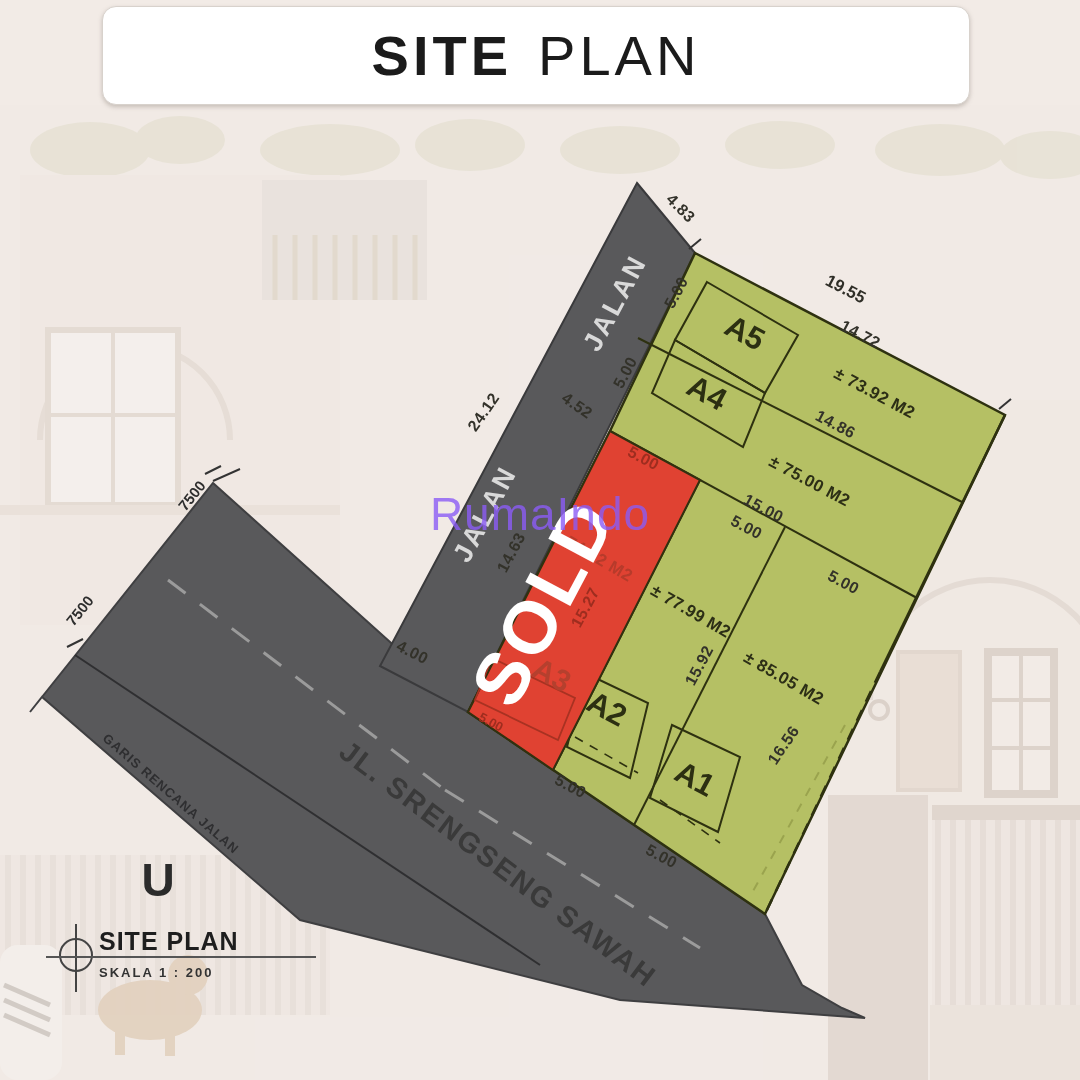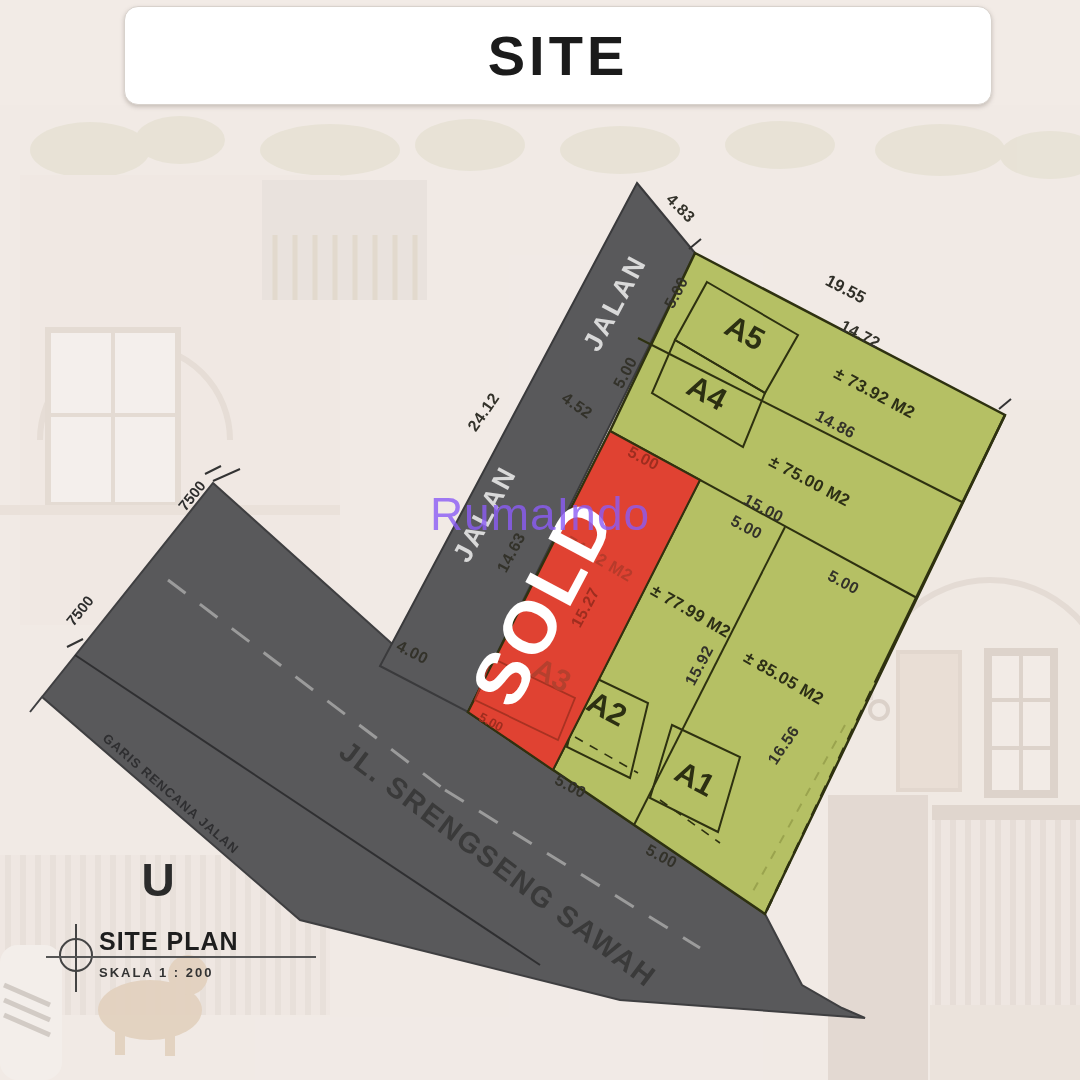--- a/index.html
+++ b/index.html
@@ -14,21 +14,21 @@
   .dim-big{font-size:17px;font-weight:bold;fill:#2f2e27;}
   .dim-sm{font-size:13px;font-weight:bold;}
   .area{font-size:17px;font-weight:bold;fill:#2c2e16;letter-spacing:.4px;}
   .plotlabel{font-size:31px;font-weight:bold;fill:#2c2f12;}
   .jalan{font-size:27px;font-weight:bold;fill:#d9d9d9;letter-spacing:3px;}
   .roadname{font-size:29px;font-weight:bold;fill:#3a3a3a;letter-spacing:2px;}
   .garis{font-size:13px;font-weight:bold;fill:#2f2f31;letter-spacing:1px;}
   .mm{font-size:15px;font-weight:bold;fill:#2e2e2e;}
   .redtxt{fill:#9e2d1f;}
   .title-card{
-    position:absolute;left:124px;top:6px;width:866px;height:97px;
+    position:absolute;left:102px;top:6px;width:866px;height:97px;
     background:#ffffff;border:1px solid #d8d2cc;border-radius:14px;
     box-shadow:0 2px 4px rgba(120,110,100,.35);
     display:flex;align-items:center;justify-content:center;gap:26px;
     font-size:56px;color:#1b1b1b;letter-spacing:4px;
   }
   .title-card .w1{font-weight:bold;}
   .title-card .w2{font-weight:normal;}
   .watermark{
     position:absolute;left:540px;top:514px;transform:translate(-50%,-50%);
     font-size:46px;color:#8b5cf6;opacity:.8;letter-spacing:1px;white-space:nowrap;
@@ -202,13 +202,14 @@
     <line x1="46" y1="957" x2="316" y2="957" stroke="#555" stroke-width="2"></line>
     <text x="99" y="950" style="font-size:25px;font-weight:bold;fill:#1e1e1e;letter-spacing:1px;">SITE PLAN</text>
     <text x="99" y="977" style="font-size:13px;font-weight:bold;fill:#333;letter-spacing:2px;">SKALA 1 : 200</text>
   </g>
 </svg>
 
 <div class="watermark">RumaIndo</div>
 
 <div class="title-card">
   <span class="w1">SITE</span>
+  <span class="w2">PLAN</span>
 </div>
 
 </body></html>

